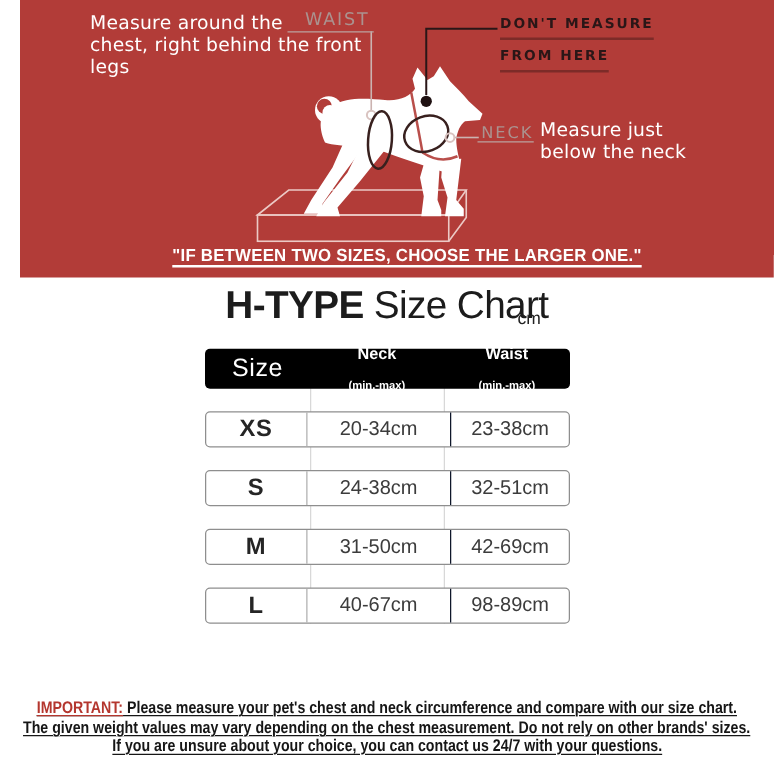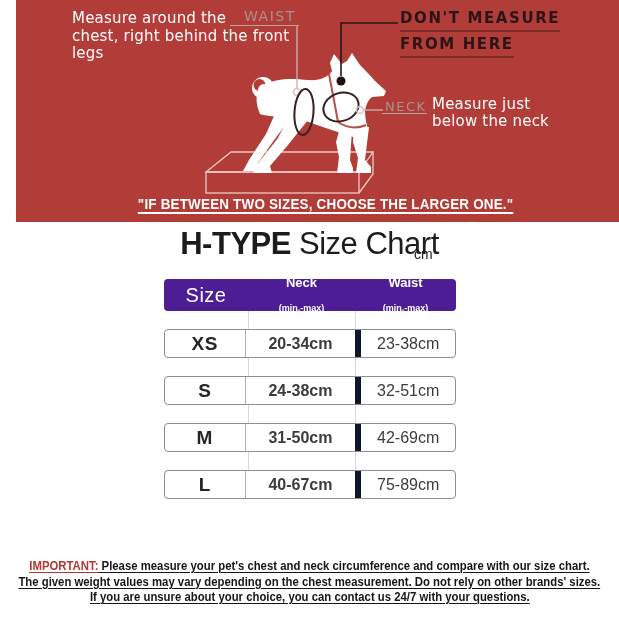--- a/index.html
+++ b/index.html
@@ -24,21 +24,21 @@
   }
   .waist-label{
     position:absolute;left:228px;top:8px;
     color:#ab928f;font-size:14px;letter-spacing:1.5px;
     font-family:"DejaVu Sans", sans-serif;
   }
   .waist-underline{position:absolute;left:214px;top:25px;width:69px;height:1px;background:#bba19e;}
 
   .dont-measure{
     position:absolute;left:384px;top:8px;
-    color:#2a1617;font-size:15px;font-weight:bold;letter-spacing:1.6px;
+    color:#2a1617;font-size:11px;font-weight:bold;letter-spacing:1.6px;
     font-family:"DejaVu Sans", sans-serif;line-height:21px;
   }
   .dont-measure .dm-line{display:inline-block;border-bottom:2px solid #7d2b28;padding-bottom:1px;margin-bottom:2px;}
 
   .neck-label{
     position:absolute;left:369px;top:99px;
     color:#ab928f;font-size:13px;letter-spacing:1.5px;
     font-family:"DejaVu Sans", sans-serif;
   }
   .neck-underline{position:absolute;left:366px;top:113px;width:45px;height:1px;background:#bba19e;}
@@ -66,37 +66,37 @@
   .title-bold{font-weight:800;letter-spacing:-0.5px;text-align:right;}
   .title-regular{font-weight:400;letter-spacing:-0.5px;}
   .title-unit{position:absolute;right:6px;bottom:-10px;font-size:14px;font-weight:400;color:#222;}
 
   
   .size-table{position:absolute;left:164px;top:279px;width:292px;}
   .col-line{position:absolute;width:1px;background:#d8d8d8;top:31px;bottom:0;}
   .col-line.c1{left:84px;}
   .col-line.c2{left:191px;}
   .tbl-header{
-    position:relative;height:32px;background:#4c1d95;border-radius:4px;
+    position:relative;height:32px;background:#000000;border-radius:4px;
     display:flex;align-items:center;color:#ffffff;
   }
   .th-size{width:84px;text-align:center;font-size:20px;letter-spacing:0.5px;}
   .th-col{text-align:center;line-height:11px;}
   .th-neck{width:107px;}
   .th-waist{width:101px;}
   .th-main{font-size:13px;font-weight:bold;display:block;}
   .th-sub{font-size:9px;font-weight:bold;display:block;margin-top:15px;}
   .tbl-row{
     position:relative;height:27px;margin-top:18px;background:#ffffff;
     border:1px solid #8e8e8e;border-radius:4px;
     display:flex;align-items:center;
   }
   .td-size{width:84px;text-align:center;font-size:19px;font-weight:bold;color:#252525;letter-spacing:0.5px;}
   .td-val{text-align:center;font-size:16px;color:#3c3c3c;height:100%;display:flex;align-items:center;justify-content:center;}
-  .td-neck{width:123px;border-left:1px solid #b0b0b0;border-right:6px solid #0f172a;box-sizing:border-box;font-weight:bold;}
+  .td-neck{width:123px;border-left:1px solid #b0b0b0;border-right:1px solid #0f172a;box-sizing:border-box;}
   .td-waist{width:99px;}
 
   
   .footer{
     position:absolute;left:0;top:558px;width:619px;
     display:flex;flex-direction:column;align-items:center;
     color:#161616;font-size:13.5px;font-weight:bold;line-height:15.5px;
   }
   .footer .f-line{
     white-space:nowrap;transform:scaleX(0.84);
@@ -234,21 +234,21 @@
     <div class="td-val td-waist">32-51cm</div>
   </div>
   <div class="tbl-row">
     <div class="td-size">M</div>
     <div class="td-val td-neck">31-50cm</div>
     <div class="td-val td-waist">42-69cm</div>
   </div>
   <div class="tbl-row">
     <div class="td-size">L</div>
     <div class="td-val td-neck">40-67cm</div>
-    <div class="td-val td-waist">75-89cm</div>
+    <div class="td-val td-waist">98-89cm</div>
   </div>
 </div>
 
 <div class="footer">
   <div class="f-line">
     <span class="important">IMPORTANT:</span><span> Please measure your pet's chest and neck circumference and compare with our size chart.</span>
   </div>
   <div class="f-line">The given weight values may vary depending on the chest measurement. Do not rely on other brands' sizes.</div>
   <div class="f-line">If you are unsure about your choice, you can contact us 24/7 with your questions.</div>
 </div>

